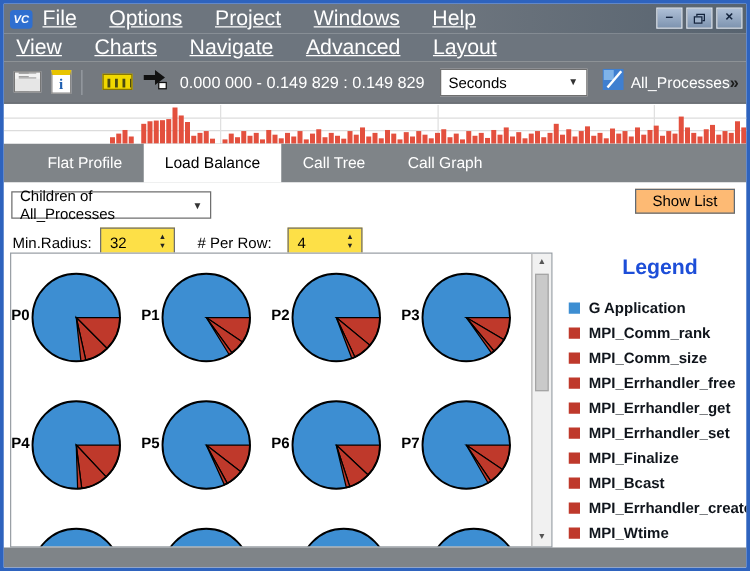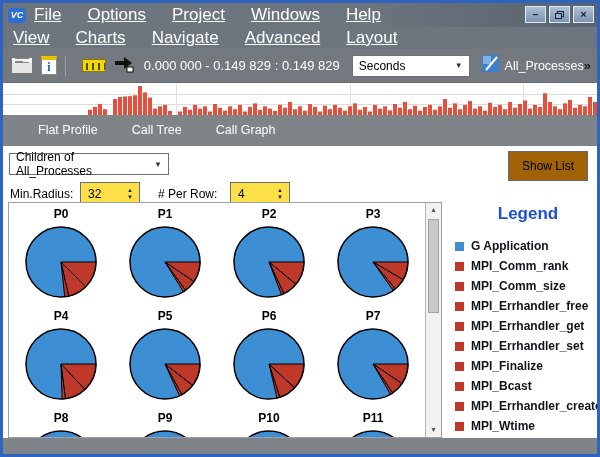--- a/index.html
+++ b/index.html
@@ -55,34 +55,34 @@
 
   
   .tabbar { position:absolute; left:0; top:112px; width:100%; height:31px;
             background:#7f8488; display:flex; padding-left:18px; }
   .tab { padding:0 17px; font-size:12.5px; color:#fff; line-height:31px; cursor:pointer; white-space:nowrap; }
   .tab.active { background:#fff; color:#000; }
 
   
   .content { position:absolute; left:0; top:143px; width:100%; height:292px; background:#fff; }
   .combo.children { position:absolute; left:6px; top:7px; width:160px;gap:34px; }
-  .btn { position:absolute; right:9px; top:5px; height:30px; padding:0 13px;
-         background:#a16207; border:1px solid #5f6a74; font-size:12px; color:#000; cursor:pointer; }
+  .btn { position:absolute; right:9px; top:5px; height:20px; padding:0 13px;
+         background:#fdba74; border:1px solid #5f6a74; font-size:12px; color:#000; cursor:pointer; }
   .lbl { position:absolute; font-size:12px; color:#000; }
   .spin { position:absolute; height:23px; background:#fde047; border:1px solid #6f6f6f; display:flex; }
   .spin .val { width:40px; font-size:12px; padding:4px 0 0 7px; }
   .spin .arrows { width:18px; display:flex; flex-direction:column; align-items:center; justify-content:center; gap:2px; }
   .spin .arrows span { font-size:6px; color:#222; line-height:5px; cursor:pointer; }
 
   
   .piepanel { position:absolute; left:5px; top:56px; width:434px; height:236px;
               border:1px solid #9aa0a6; background:#fff; overflow:hidden; }
   .piegrid { position:absolute; left:0; top:0; width:416px; display:grid;
              grid-template-columns:repeat(4,1fr); row-gap:8px; padding-top:4px; }
-  .piecell { display:flex; flex-direction:column; align-items:center; height:94px; }
+  .piecell { display:flex; flex-direction:row; align-items:center; height:94px; }
   .pielabel { font-size:12px; font-weight:bold; color:#000; margin-bottom:4px; }
   .vscroll { position:absolute; right:0; top:0; width:16px; height:234px;
              background:#f1f1f1; border-left:1px solid #b5b5b5; }
   .vscroll .up, .vscroll .down { position:absolute; left:0; width:100%; height:14px;
              text-align:center; font-size:7px; color:#555; line-height:14px; cursor:pointer; }
   .vscroll .up { top:0; } .vscroll .down { bottom:0; }
   .vscroll .thumb { position:absolute; left:2px; top:16px; width:11px; height:94px;
              background:#c9c9c9; border:1px solid #a5a5a5; cursor:grab; }
 
   
@@ -261,20 +261,21 @@
         <rect x="570" y="23.75" width="4" height="7.25" fill="#e3503e"></rect>
         <rect x="575" y="20.85" width="4" height="10.149999999999999" fill="#e3503e"></rect>
         <rect x="580" y="22.3" width="4" height="8.7" fill="#e3503e"></rect>
         <rect x="585" y="13.02" width="4" height="17.98" fill="#e3503e"></rect>
         <rect x="590" y="17.95" width="4" height="13.05" fill="#e3503e"></rect>
         <rect x="595" y="19.98" width="4" height="11.02" fill="#e3503e"></rect>
       </svg></div>
 
   <div class="tabbar" id="tabbar">
       <div class="tab">Flat Profile</div>
+      <div class="tab active">Load Balance</div>
       <div class="tab">Call Tree</div>
       <div class="tab">Call Graph</div>
     </div>
 
   <div class="content">
     <div class="combo children">
       <span>Children of  All_Processes</span>
       <span class="arrow">▼</span>
     </div>
     <button class="btn">Show List</button>

